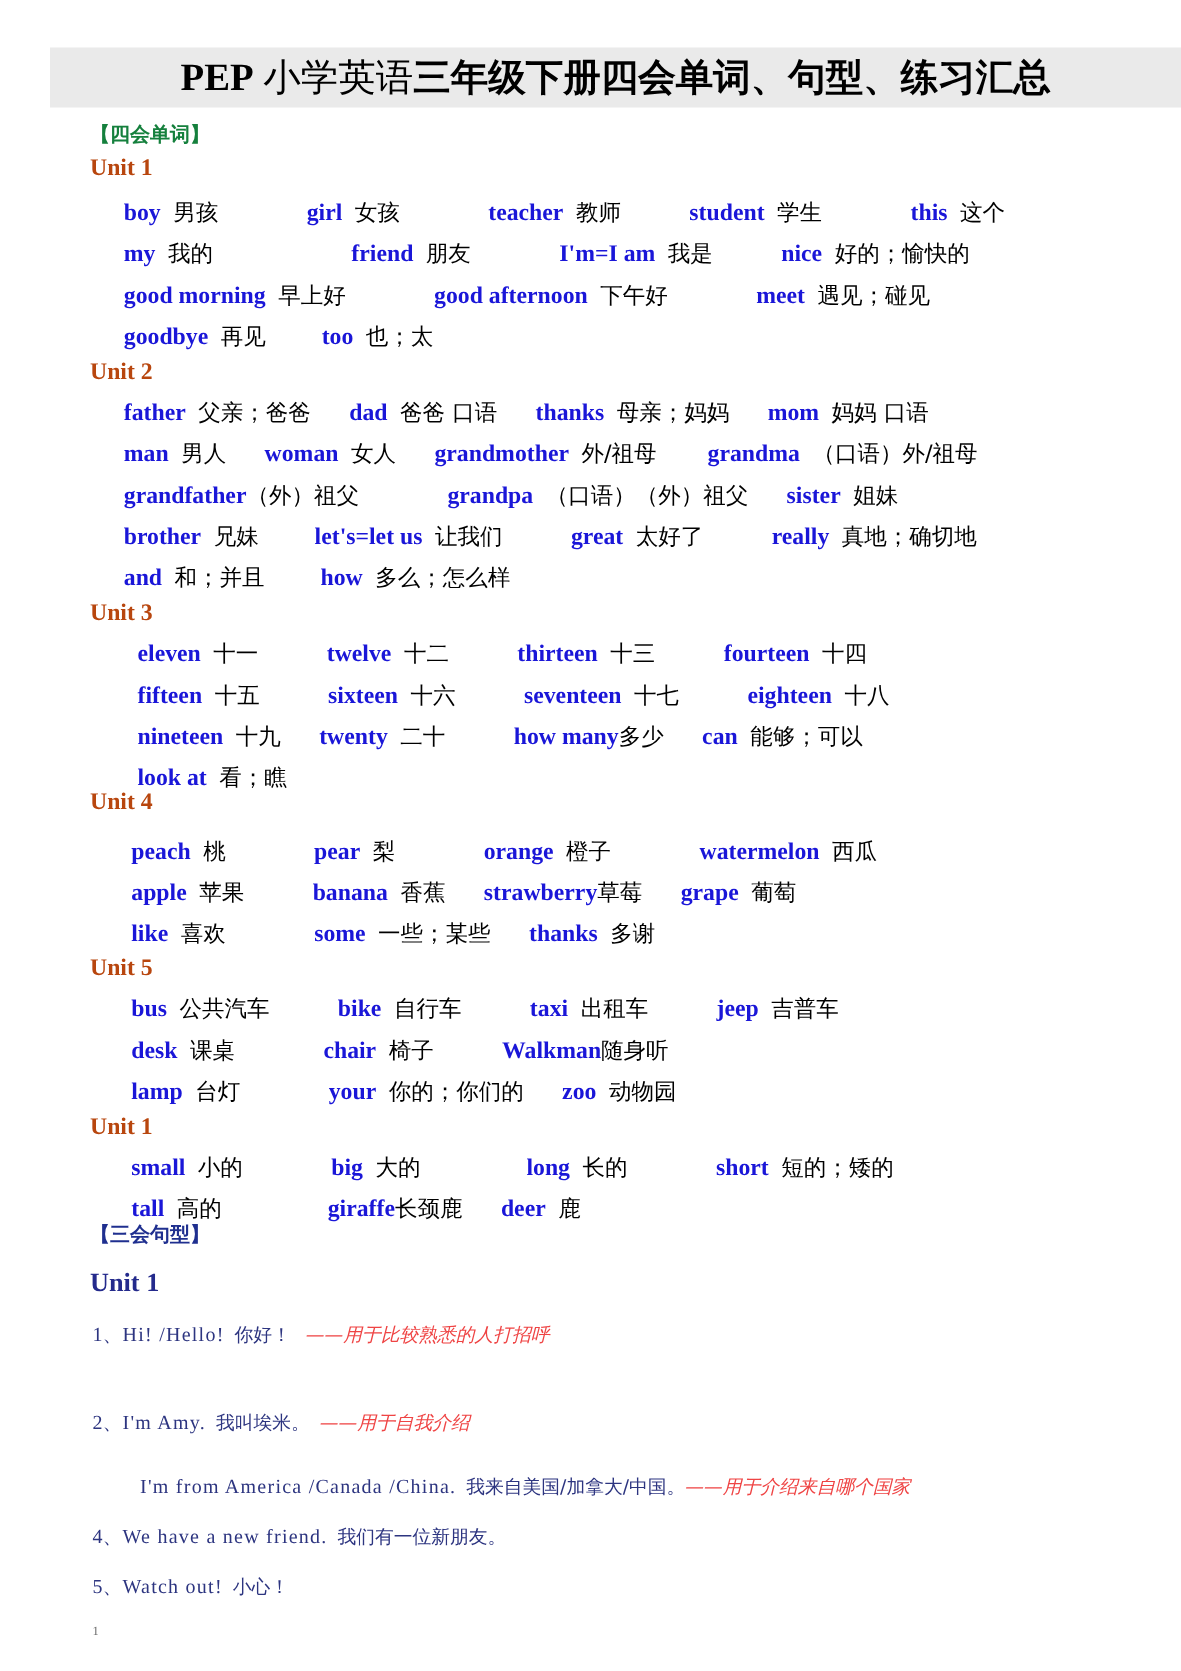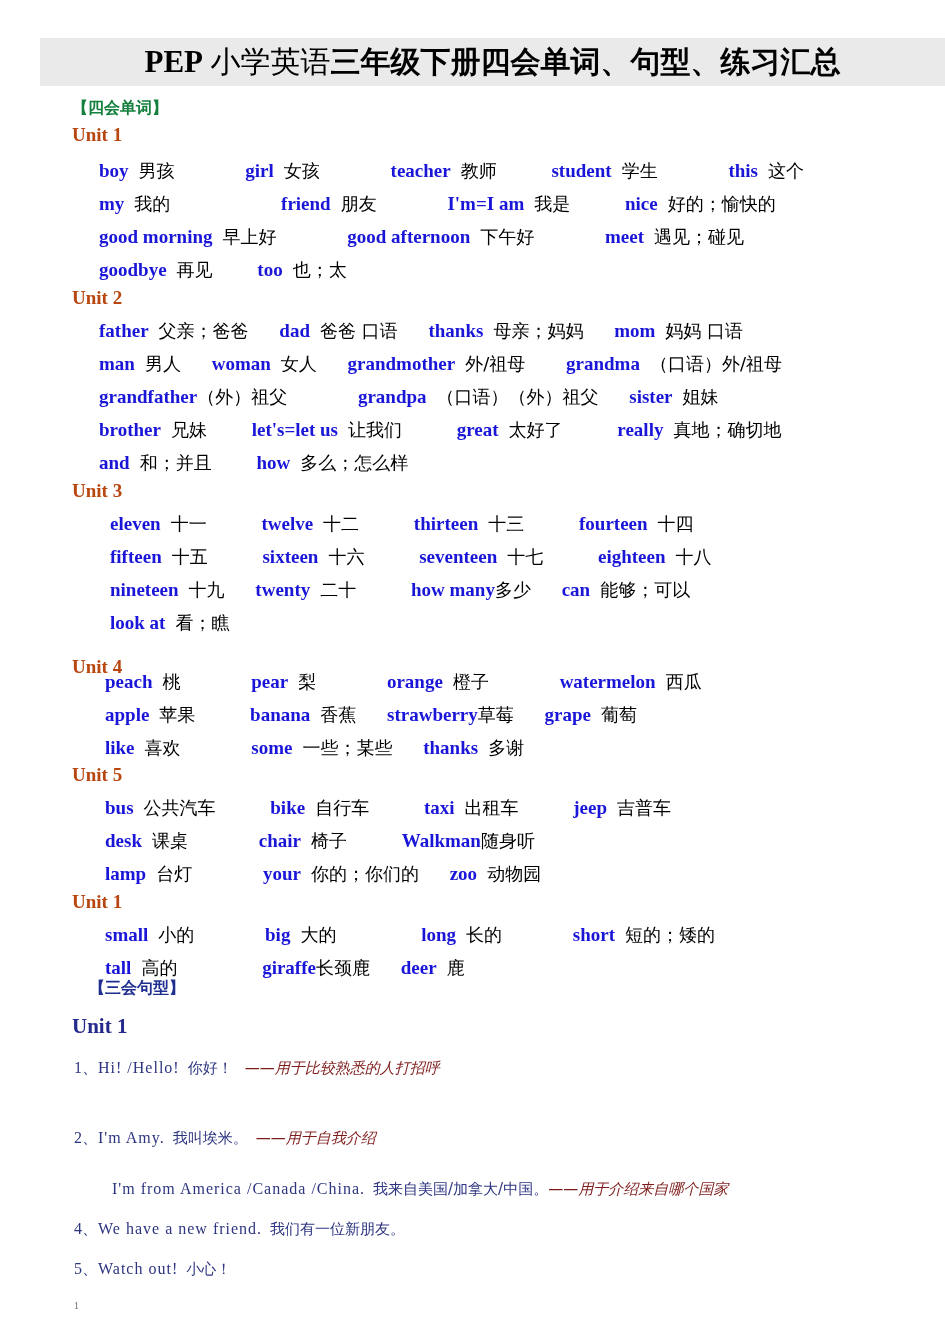--- a/index.html
+++ b/index.html
@@ -60,21 +60,21 @@
   
   .section-head {
     position: absolute;
     left: 72px;
     font-family: "DejaVu Sans", "Liberation Sans", sans-serif;
     font-weight: bold;
     font-size: 16px;
     white-space: nowrap;
   }
   .section-head.black { color: #15803d; }
-  .section-head.navy  { color: #1f2f8f; margin-left: 17px; }
+  .section-head.navy  { color: #1f2f8f; }
 
   
   .unit-head {
     position: absolute;
     left: 72px;
     font-family: "Liberation Serif", "DejaVu Serif", serif;
     font-weight: bold;
     font-size: 19px;
     white-space: nowrap;
   }
@@ -121,21 +121,21 @@
   }
   .sent-line .cn {
     font-family: "DejaVu Sans", "Liberation Sans", sans-serif;
     font-size: 15px;
     text-align: right;
   }
   .sent-line .note {
     font-style: italic;
     font-family: "DejaVu Sans", "Liberation Sans", sans-serif;
     font-size: 15px;
-    color: #7f1d1d;
+    color: #ef4444;
   }
 
   
   .page-number {
     position: absolute;
     left: 74px;
     top: 1300px;
     font-size: 10px;
     color: #6b6b6b;
     font-family: "Liberation Serif", "DejaVu Serif", serif;
@@ -235,21 +235,21 @@
     <span class="en">fifteen</span><span class="gap-s"></span><span class="cn">十五</span><span class="gap-l"></span><span class="gap-s"></span>
     <span class="en">sixteen</span><span class="gap-s"></span><span class="cn">十六</span><span class="gap-l"></span><span class="gap-s"></span>
     <span class="en">seventeen</span><span class="gap-s"></span><span class="cn">十七</span><span class="gap-l"></span><span class="gap-s"></span>
     <span class="en">eighteen</span><span class="gap-s"></span><span class="cn">十八</span>
   </div>
 
   <div class="vocab-line" style="left:110px; top:613px;">
     <span class="en">look at</span><span class="gap-s"></span><span class="cn">看；瞧</span>
   </div>
 
-  <div class="unit-head orange" style="top:656px;">Unit  4</div>
+  <div class="unit-head orange" style="top:631px;">Unit  4</div>
 
   <div class="vocab-line" style="left:105px; top:672px;">
     <span class="en">peach</span><span class="gap-s"></span><span class="cn">桃</span><span class="gap-l"></span><span class="gap-m"></span>
     <span class="en">pear</span><span class="gap-s"></span><span class="cn">梨</span><span class="gap-l"></span><span class="gap-m"></span>
     <span class="en">orange</span><span class="gap-s"></span><span class="cn">橙子</span><span class="gap-l"></span><span class="gap-m"></span>
     <span class="en">watermelon</span><span class="gap-s"></span><span class="cn">西瓜</span>
   </div>
 
   <div class="vocab-line" style="left:105px; top:705px;">
     <span class="en">apple</span><span class="gap-s"></span><span class="cn">苹果</span><span class="gap-l"></span><span class="gap-s"></span>

